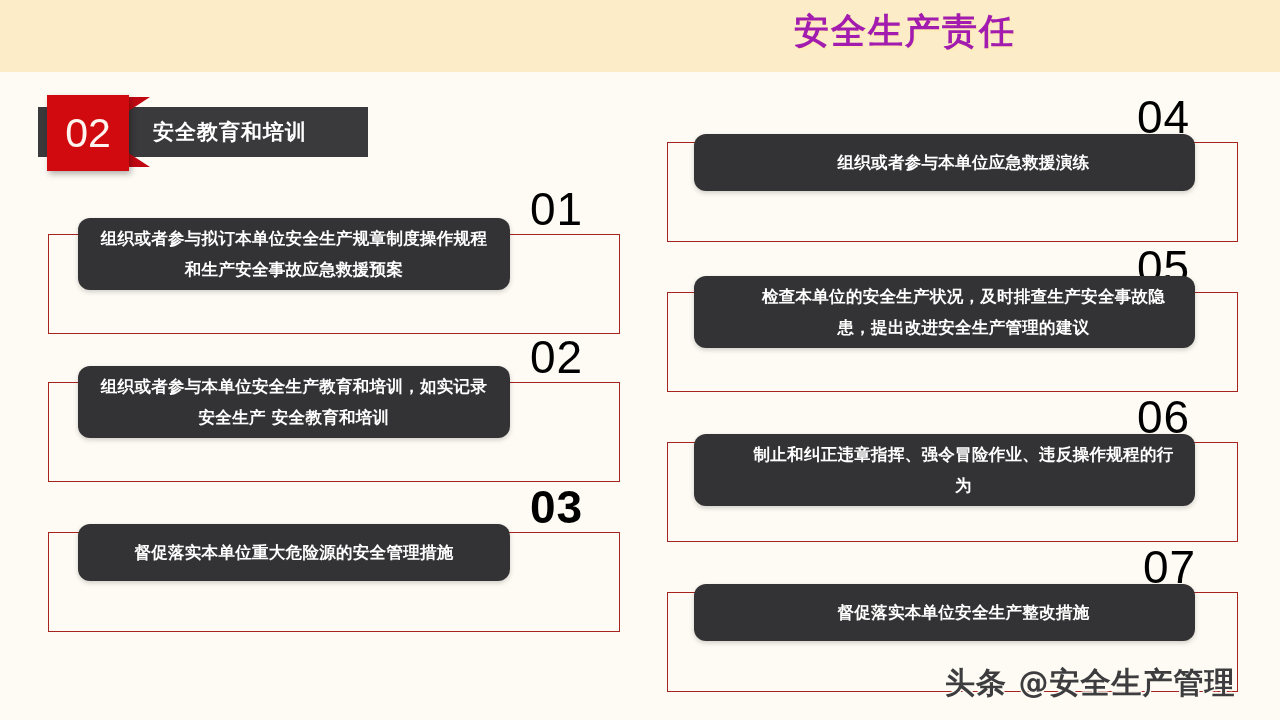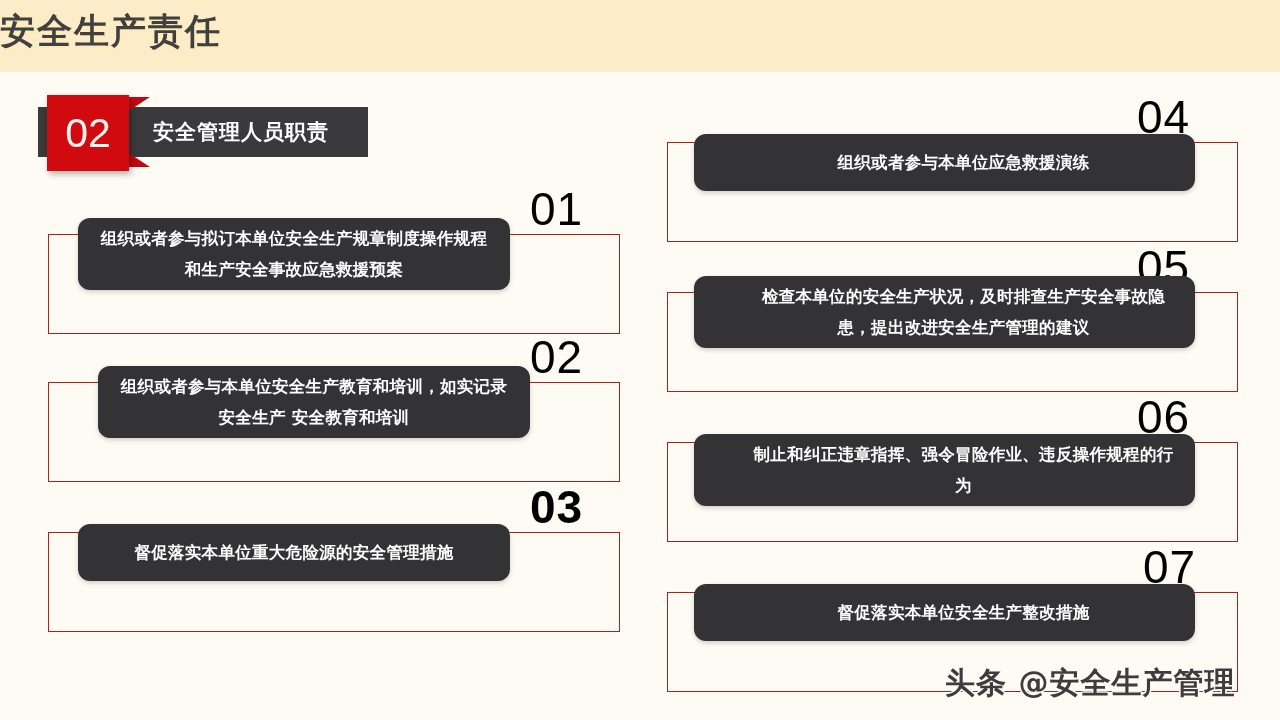--- a/index.html
+++ b/index.html
@@ -20,24 +20,24 @@
     position: absolute;
     left: 0; top: 0;
     width: 1280px;
     height: 72px;
     background: #fcedc8;
   }
   #page-title {
     position: absolute;
     left: 0; top: 8px;
     width: 1016px;
-    text-align: left;
+    text-align: right;
     font-size: 35px;
     font-weight: bold;
-    color: #404040;
+    color: #a21caf;
     letter-spacing: 2px;
     text-shadow: 1.5px 1.5px 0 rgba(255,235,180,0.95);
     font-family: "DejaVu Sans", "Liberation Sans", sans-serif;
   }
 
   
   #section-header {
     position: absolute;
     left: 38px;
     top: 107px;
@@ -154,21 +154,21 @@
   .col-right .item-number  { left: 470px; }
 
   
   #item-01 { left: 48px;  top: 192px; }
   #item-01 .item-outline { top: 42px;  height: 100px; }
   #item-01 .item-card    { top: 26px;  height: 72px; }
   #item-01 .item-number  { top: -10px; }
 
   #item-02 { left: 48px;  top: 340px; }
   #item-02 .item-outline { top: 42px;  height: 100px; }
-  #item-02 .item-card    { top: 26px;  height: 72px; margin-left: 20px; }
+  #item-02 .item-card    { top: 26px;  height: 72px; }
   #item-02 .item-number  { top: -10px; }
 
   #item-03 { left: 48px;  top: 490px; }
   #item-03 .item-outline { top: 42px;  height: 100px; }
   #item-03 .item-card    { top: 34px;  height: 57px; }
   #item-03 .item-number  { top: -10px; font-weight: bold; }
 
   #item-04 { left: 667px; top: 100px; }
   #item-04 .item-outline { top: 42px;  height: 100px; }
   #item-04 .item-card    { top: 34px;  height: 57px; }
@@ -215,21 +215,21 @@
 <div id="top-banner"></div>
 <div id="page-title">安全生产责任</div>
 
 <div id="section-header">
   <div id="section-bar"></div>
   <div class="ribbon-tail" id="ribbon-tail-top"></div>
   <div class="ribbon-tail" id="ribbon-tail-bottom"></div>
   <div id="section-number-badge">
     <div id="section-number">02</div>
   </div>
-  <div id="section-label">安全管理人员职责</div>
+  <div id="section-label">安全教育和培训</div>
 </div>
 
 <div class="item col-left" id="item-01">
   <div class="item-outline"></div>
   <div class="item-number">01</div>
   <div class="item-card">
     <div class="item-text">组织或者参与拟订本单位安全生产规章制度操作规程和生产安全事故应急救援预案</div>
   </div>
 </div>
 

